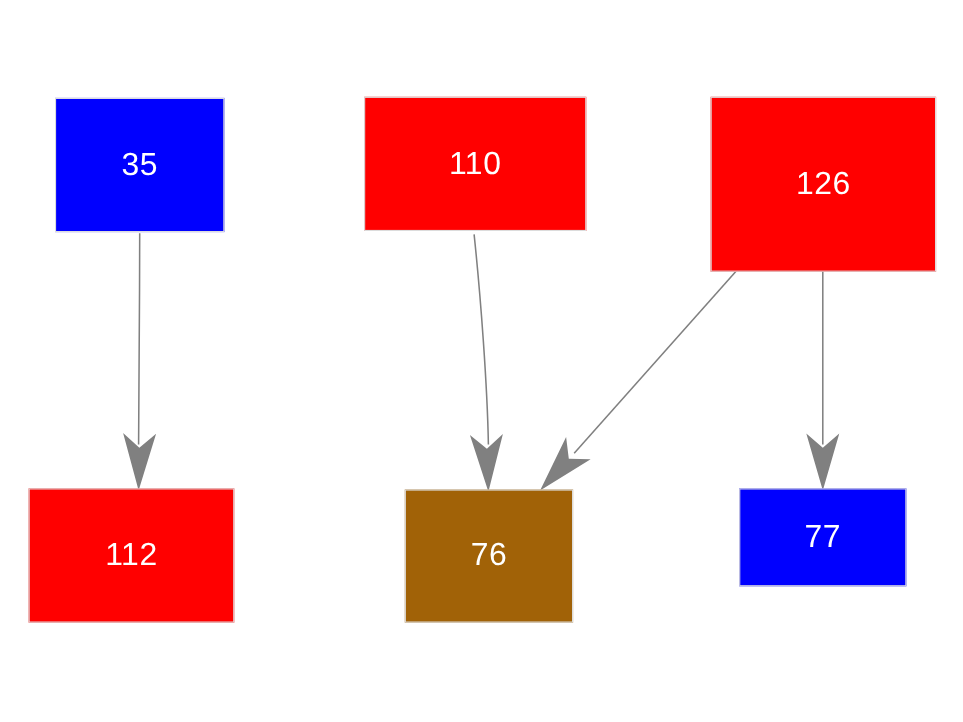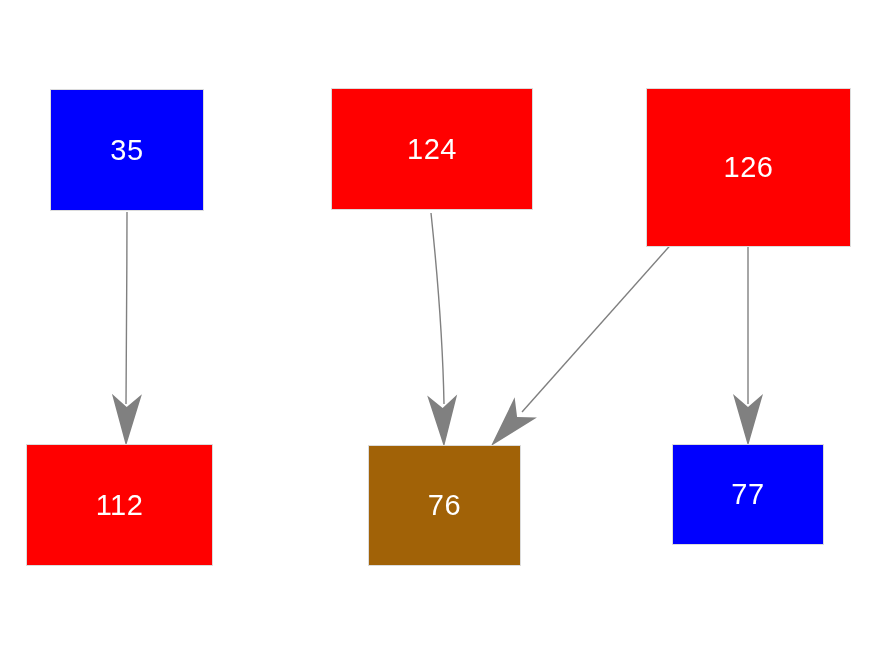--- a/index.html
+++ b/index.html
@@ -60,28 +60,28 @@
         <polygon points="0,0 -52,-15 -39,0 -52,15" fill="#808080" transform="translate(444,447) rotate(88)"></polygon>
         <polygon points="0,0 -52,-15 -39,0 -52,15" fill="#808080" transform="translate(491,446) rotate(132)"></polygon>
         <polygon points="0,0 -52,-15 -39,0 -52,15" fill="#808080" transform="translate(748,446) rotate(90)"></polygon>
       </g>
   </svg>
 
   <div class="node" style="left: 50px; top: 89px; width: 154px; height: 122px; background: rgb(0, 0, 255); border-color: rgb(220, 220, 220);">
     <span class="node-label">35</span>
   </div>
   <div class="node" style="left: 331px; top: 88px; width: 202px; height: 122px; background: rgb(255, 0, 0); border-color: rgb(220, 220, 220);">
-    <span class="node-label">124</span>
+    <span class="node-label">110</span>
   </div>
   <div class="node" style="left: 646px; top: 88px; width: 205px; height: 159px; background: rgb(255, 0, 0); border-color: rgb(220, 220, 220);">
     <span class="node-label">126</span>
   </div>
   <div class="node" style="left: 26px; top: 444px; width: 187px; height: 122px; background: rgb(255, 0, 0); border-color: rgb(220, 220, 220);">
     <span class="node-label">112</span>
   </div>
   <div class="node" style="left: 368px; top: 445px; width: 153px; height: 121px; background: #a16207; border-color: rgb(220, 220, 220);">
     <span class="node-label">76</span>
   </div>
-  <div class="node" style="left: 672px; top: 444px; width: 152px; height: 101px; background: rgb(0, 0, 255); border-color: rgb(220, 220, 220);">
+  <div class="node" style="left: 672px; top: 444px; width: 152px; height: 89px; background: rgb(0, 0, 255); border-color: rgb(220, 220, 220);">
     <span class="node-label">77</span>
   </div>
 
 </div>
 
 </body></html>

